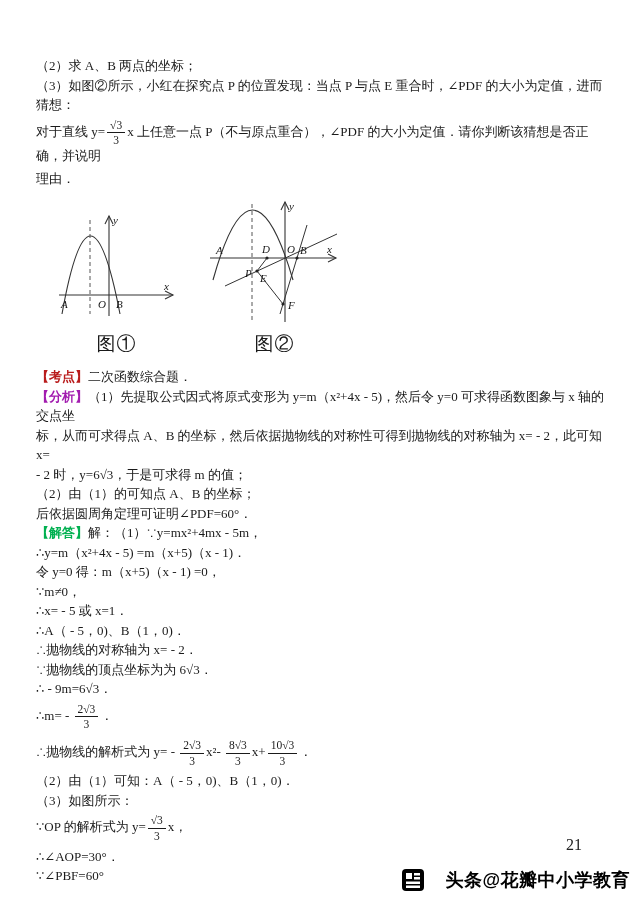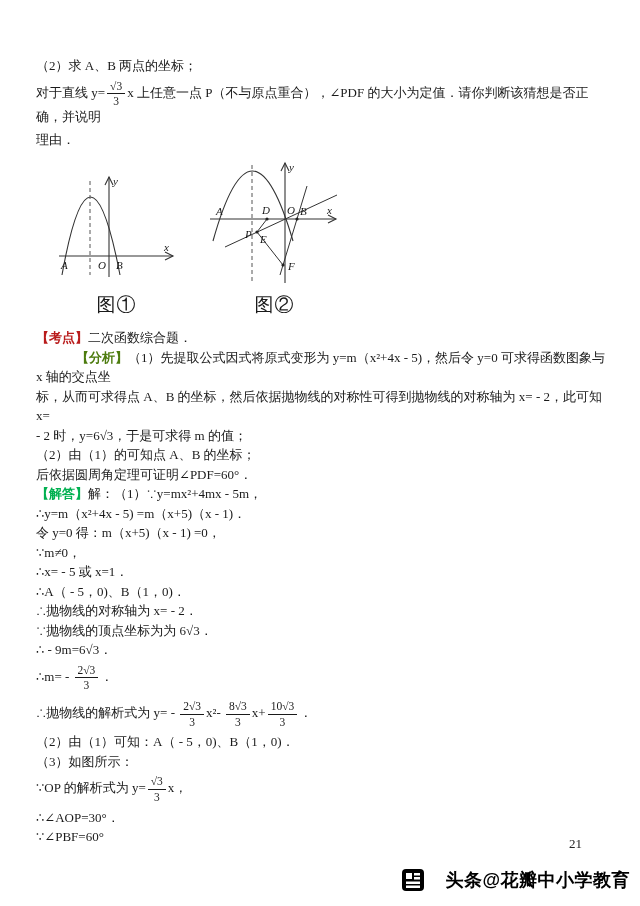--- a/index.html
+++ b/index.html
@@ -26,38 +26,39 @@
   }
   figure{margin:0;}
   figure svg{display:block;}
   figcaption{text-align:center;font-size:19px;margin-top:3px;letter-spacing:1px;}
   svg text{font-family:"Liberation Serif","DejaVu Serif",serif;font-size:11px;font-style:italic;fill:#1a1a1a;}
   svg .axis, svg .curve{stroke:#333;fill:none;stroke-width:1.1;}
   svg .dash{stroke:#555;fill:none;stroke-width:1;stroke-dasharray:4 3;}
   svg .seg{stroke:#333;fill:none;stroke-width:1;}
   svg .dot{fill:#222;stroke:none;}
   .page-number{
-    position:absolute;right:58px;top:836px;font-size:13px;color:#222;
+    position:absolute;right:58px;top:836px;font-size:16px;color:#222;
   }
   .watermark{
     position:absolute;right:10px;top:868px;display:flex;align-items:flex-end;gap:20px;
   }
   .watermark .wm-text{
     font-family:"Liberation Sans","DejaVu Sans",sans-serif;
     font-weight:bold;font-size:18px;color:#000;letter-spacing:0.5px;
   }
   .wm-icon{width:24px;height:24px;display:block;}
 </style>
 </head>
 <body>
 
 <div class="content">
 
   <div id="intro-lines">
       <div class="line"><span>（2）求 A、B 两点的坐标；</span></div>
+      <div class="line"><span>（3）如图②所示，小红在探究点 P 的位置发现：当点 P 与点 E 重合时，∠PDF 的大小为定值，进而猜想：</span></div>
       <div class="line tall"><span>对于直线 y=</span><span class="frac"><span class="num">√3</span><span class="den">3</span></span><span>x 上任意一点 P（不与原点重合），∠PDF 的大小为定值．请你判断该猜想是否正确，并说明</span></div>
       <div class="line"><span>理由．</span></div>
     </div>
 
   <div class="figures">
 
     <figure>
       <svg width="125" height="118" viewBox="0 0 125 118">
         <path class="curve" d="M 8 104 Q 36 -52 66 104"></path>
         <path class="dash" d="M 36 10 L 36 104"></path>
@@ -100,21 +101,21 @@
         <text x="53" y="86">E</text>
         <text x="81" y="113">F</text>
       </svg>
       <figcaption>图②</figcaption>
     </figure>
 
   </div>
 
   <div id="body-lines">
       <div class="line"><span class="tag" style="color: #b91c1c;">【考点】</span><span>二次函数综合题．</span></div>
-      <div class="line"><span class="tag" style="color: #4d7c0f; margin-left: 40px;">【分析】</span><span>（1）先提取公式因式将原式变形为 y=m（x²+4x - 5)，然后令 y=0 可求得函数图象与 x 轴的交点坐</span></div>
+      <div class="line"><span class="tag" style="color: #a21caf;">【分析】</span><span>（1）先提取公式因式将原式变形为 y=m（x²+4x - 5)，然后令 y=0 可求得函数图象与 x 轴的交点坐</span></div>
       <div class="line"><span>标，从而可求得点 A、B 的坐标，然后依据抛物线的对称性可得到抛物线的对称轴为 x= - 2，此可知 x=</span></div>
       <div class="line"><span>- 2 时，y=6√3，于是可求得 m 的值；</span></div>
       <div class="line"><span>（2）由（1）的可知点 A、B 的坐标；</span></div>
       <div class="line"><span>后依据圆周角定理可证明∠PDF=60°．</span></div>
       <div class="line"><span class="tag" style="color: rgb(0, 176, 80);">【解答】</span><span>解：（1）∵y=mx²+4mx - 5m，</span></div>
       <div class="line"><span>∴y=m（x²+4x - 5) =m（x+5)（x - 1)．</span></div>
       <div class="line"><span>令 y=0 得：m（x+5)（x - 1) =0，</span></div>
       <div class="line"><span>∵m≠0，</span></div>
       <div class="line"><span>∴x= - 5 或 x=1．</span></div>
       <div class="line"><span>∴A（ - 5，0)、B（1，0)．</span></div>

